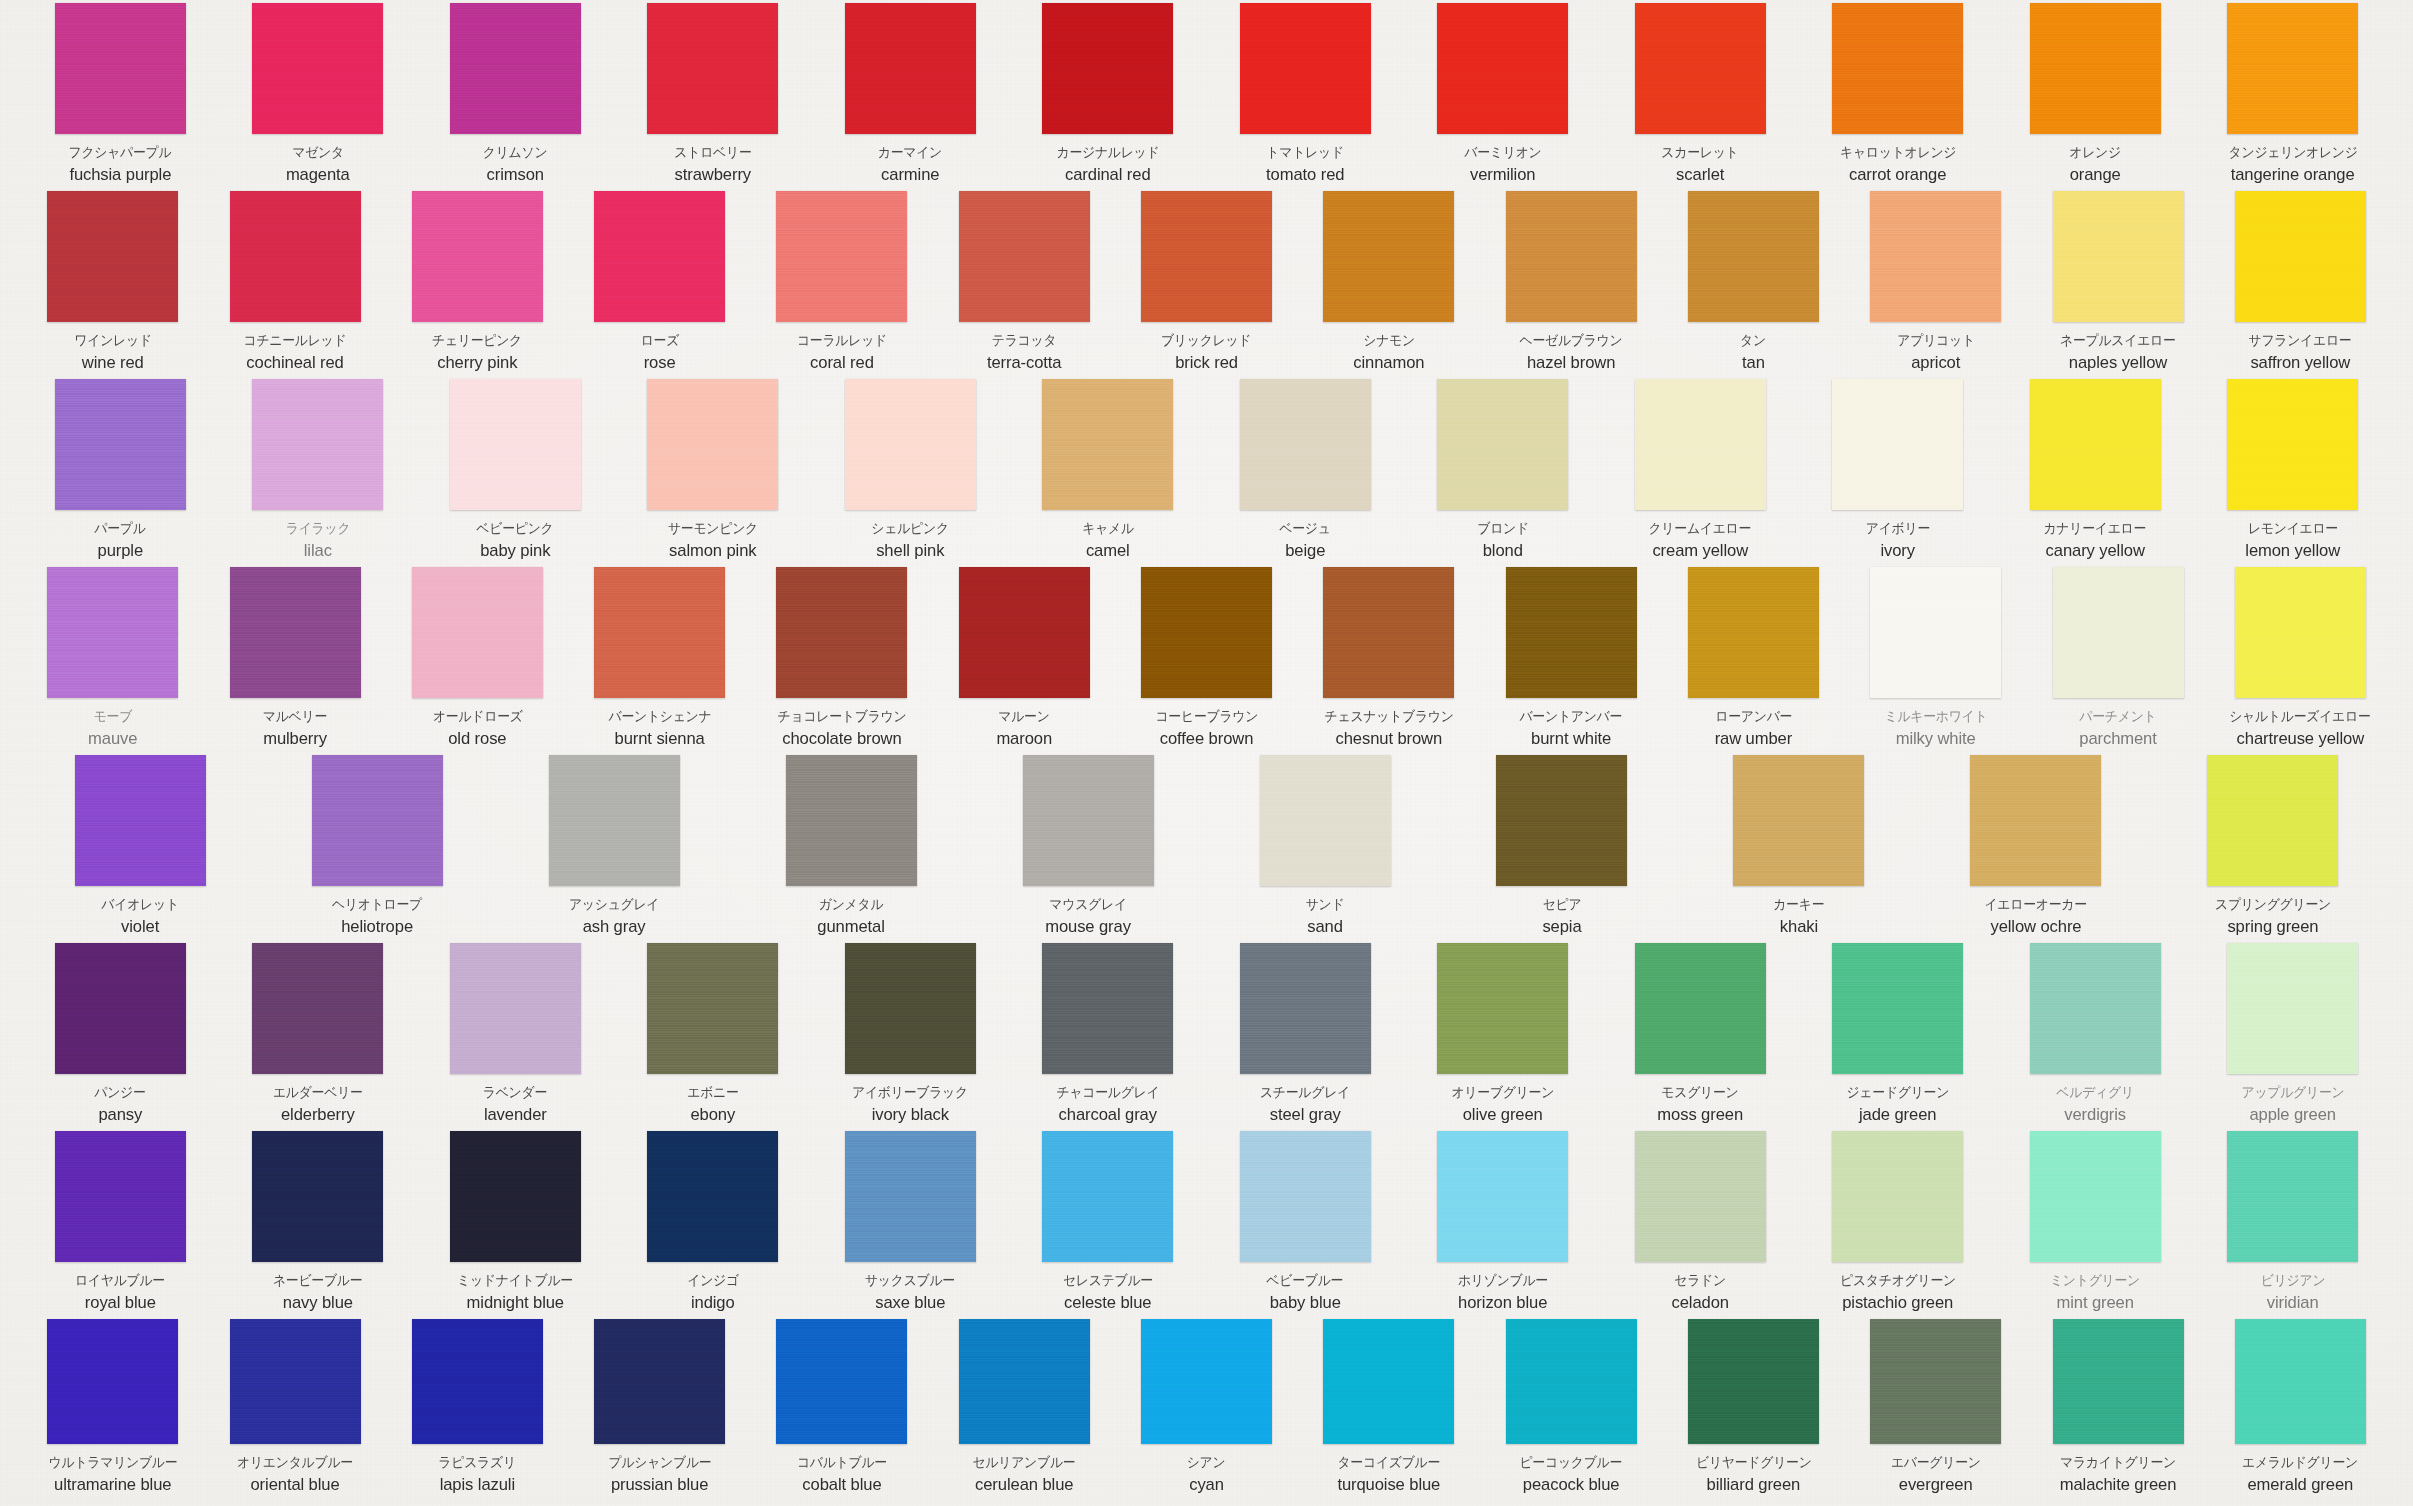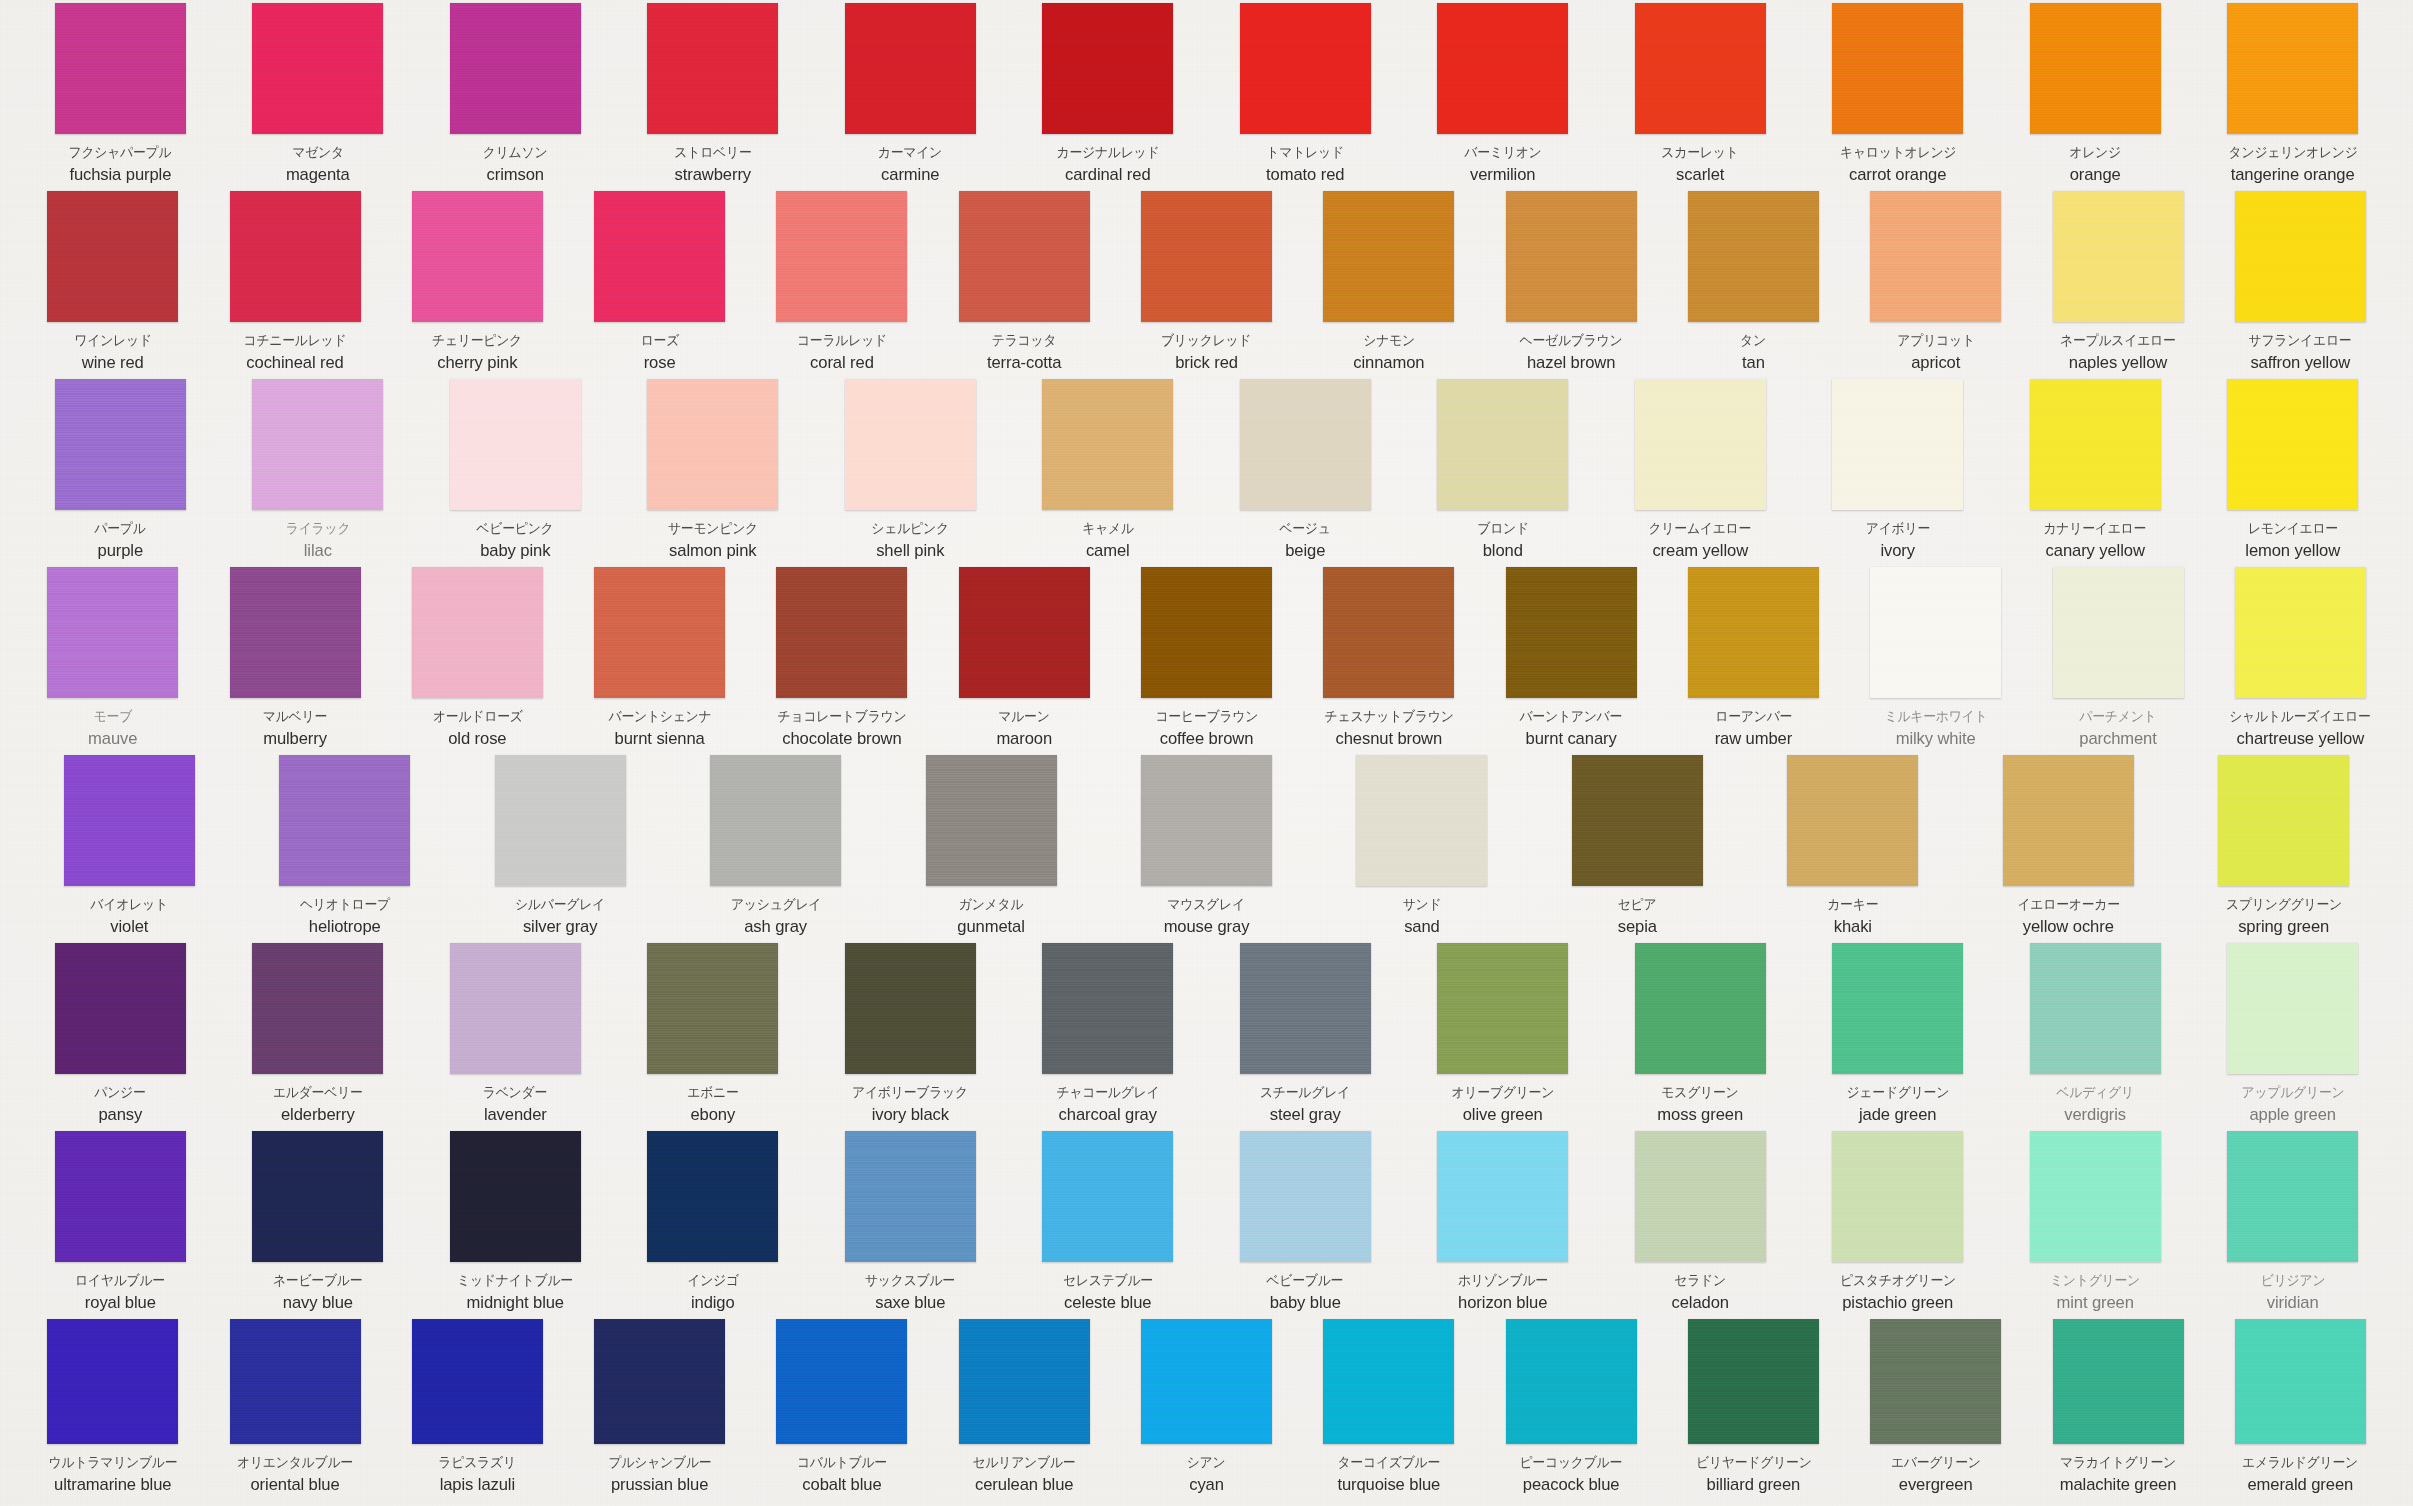--- a/index.html
+++ b/index.html
@@ -437,21 +437,21 @@
           <div class="swatch-chip" title="chesnut brown" style="background-color: rgb(168, 90, 44);"></div>
           <div class="swatch-labels">
             <div class="label-jp">チェスナットブラウン</div>
             <div class="label-en">chesnut brown</div>
           </div>
         </div>
         <div class="swatch-cell">
           <div class="swatch-chip" title="burnt umber" style="background-color: rgb(126, 92, 16);"></div>
           <div class="swatch-labels">
             <div class="label-jp">バーントアンバー</div>
-            <div class="label-en">burnt canary</div>
+            <div class="label-en">burnt white</div>
           </div>
         </div>
         <div class="swatch-cell">
           <div class="swatch-chip" title="raw umber" style="background-color: rgb(199, 150, 25);"></div>
           <div class="swatch-labels">
             <div class="label-jp">ローアンバー</div>
             <div class="label-en">raw umber</div>
           </div>
         </div>
         <div class="swatch-cell pale">
@@ -482,27 +482,20 @@
           <div class="swatch-labels">
             <div class="label-jp">バイオレット</div>
             <div class="label-en">violet</div>
           </div>
         </div>
         <div class="swatch-cell">
           <div class="swatch-chip" title="heliotrope" style="background-color: rgb(155, 108, 196);"></div>
           <div class="swatch-labels">
             <div class="label-jp">ヘリオトロープ</div>
             <div class="label-en">heliotrope</div>
-          </div>
-        </div>
-        <div class="swatch-cell">
-          <div class="swatch-chip" title="silver gray" style="background-color: rgb(203, 203, 201);"></div>
-          <div class="swatch-labels">
-            <div class="label-jp">シルバーグレイ</div>
-            <div class="label-en">silver gray</div>
           </div>
         </div>
         <div class="swatch-cell">
           <div class="swatch-chip" title="ash gray" style="background-color: rgb(178, 178, 174);"></div>
           <div class="swatch-labels">
             <div class="label-jp">アッシュグレイ</div>
             <div class="label-en">ash gray</div>
           </div>
         </div>
         <div class="swatch-cell">

